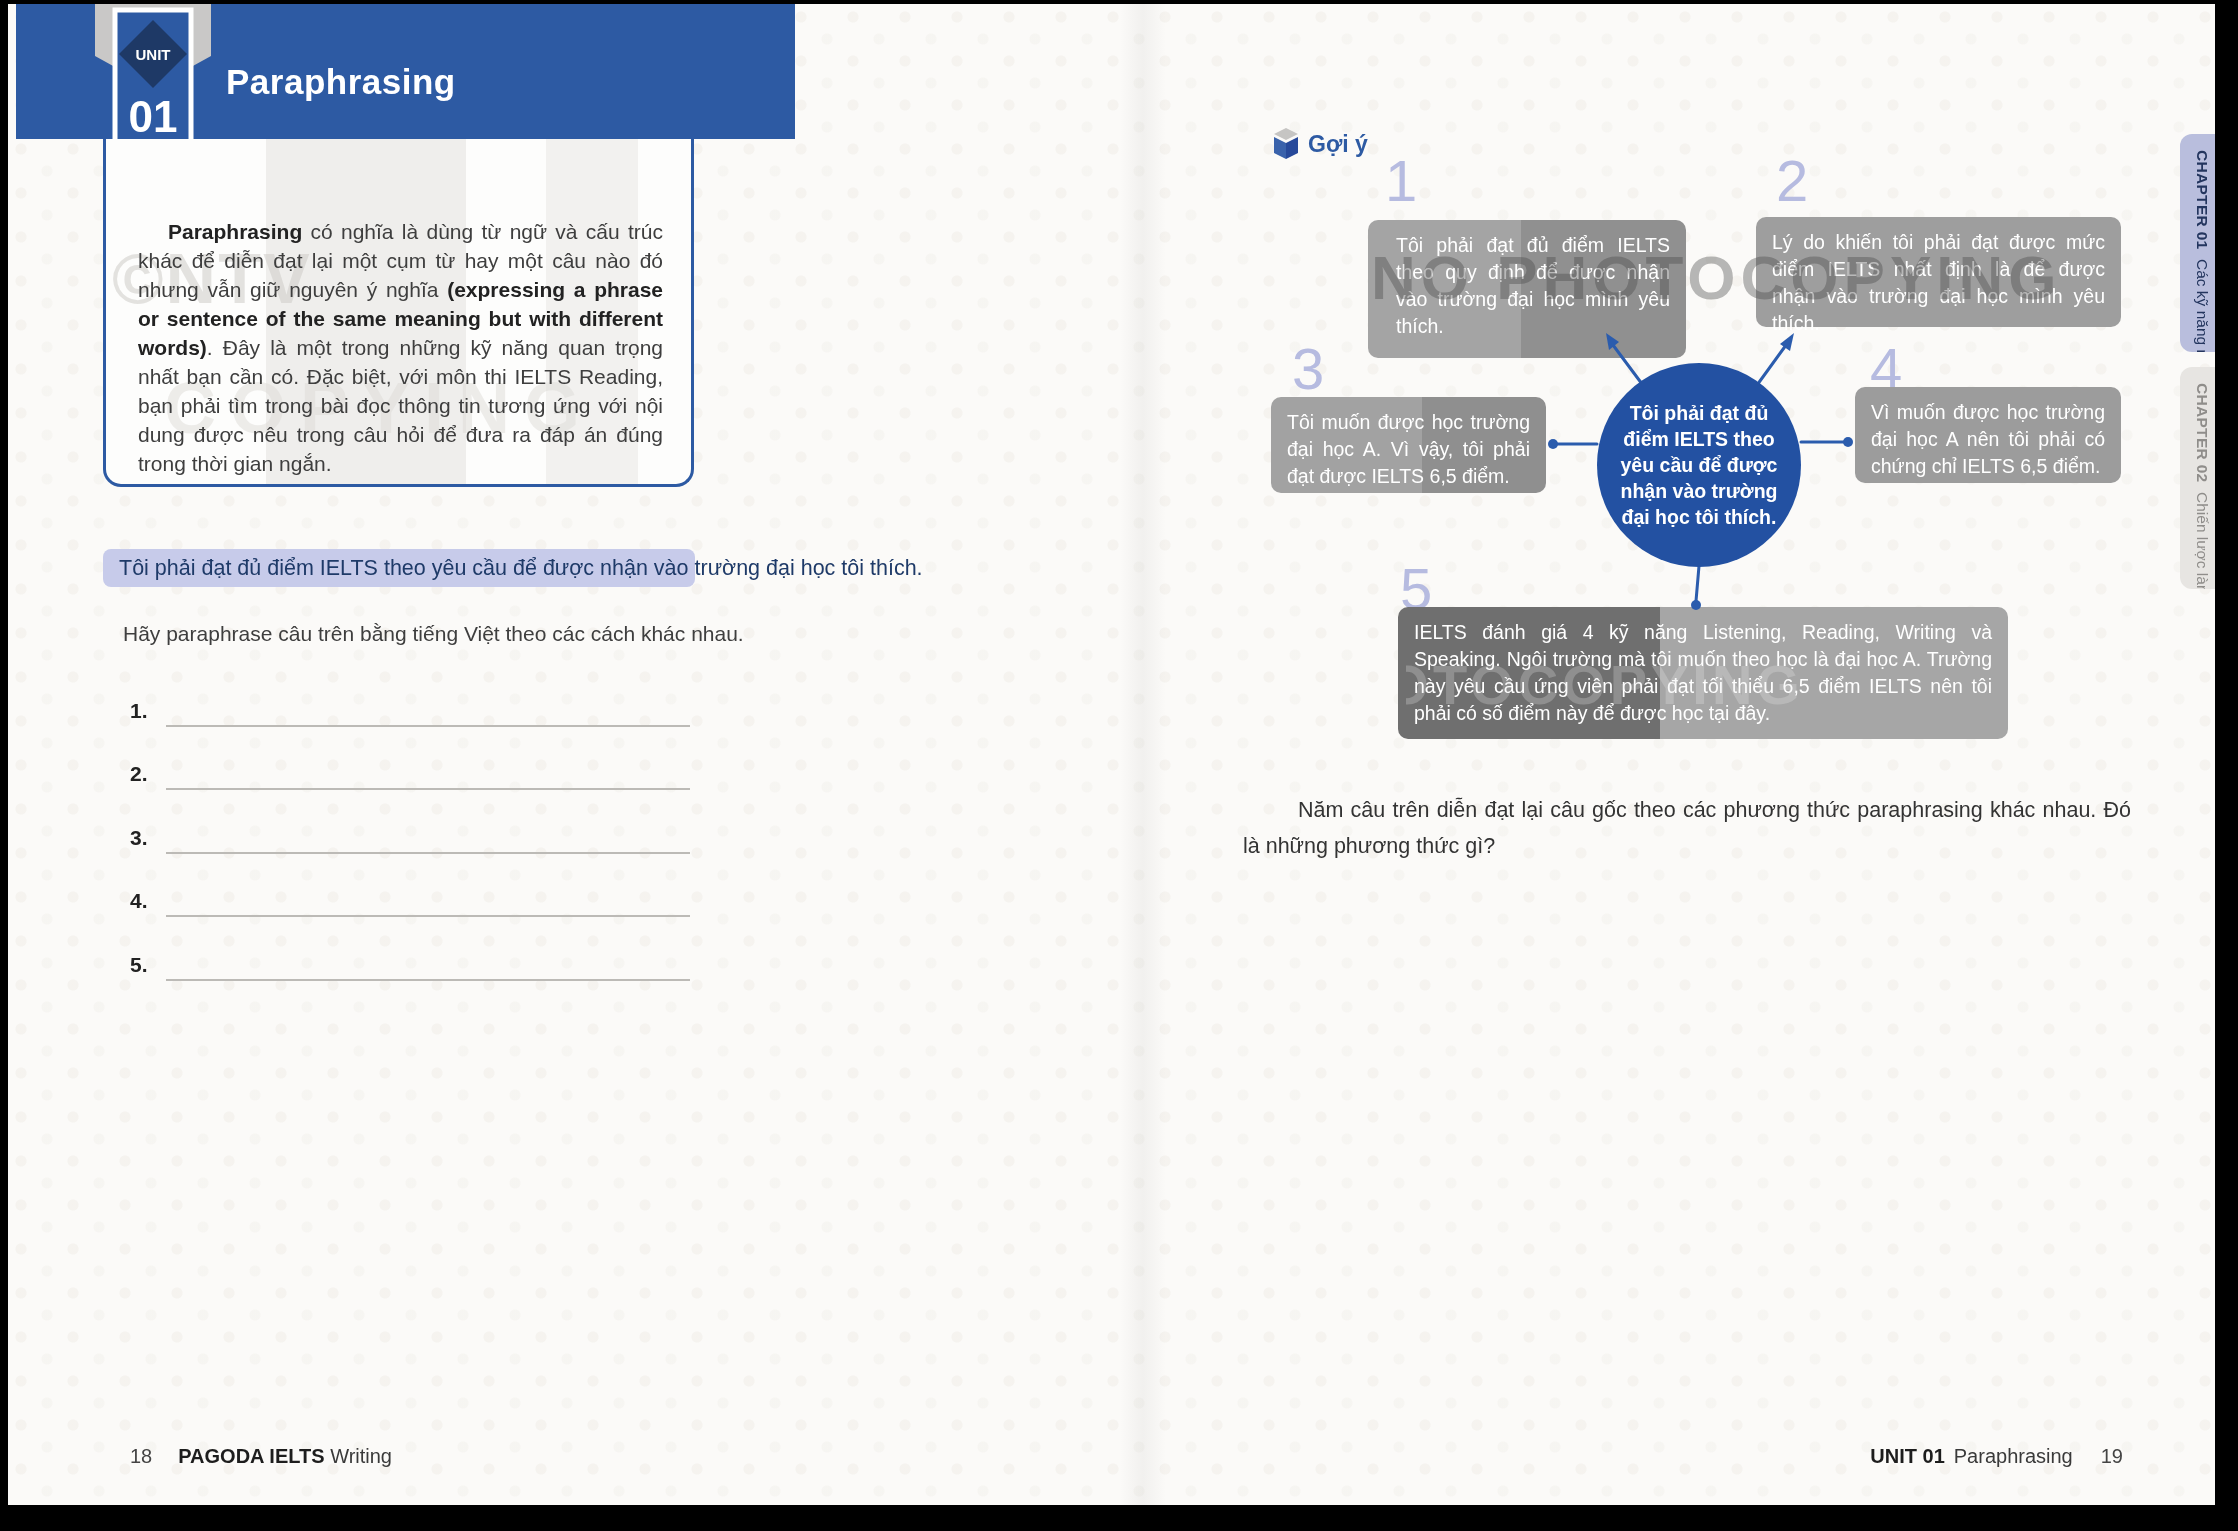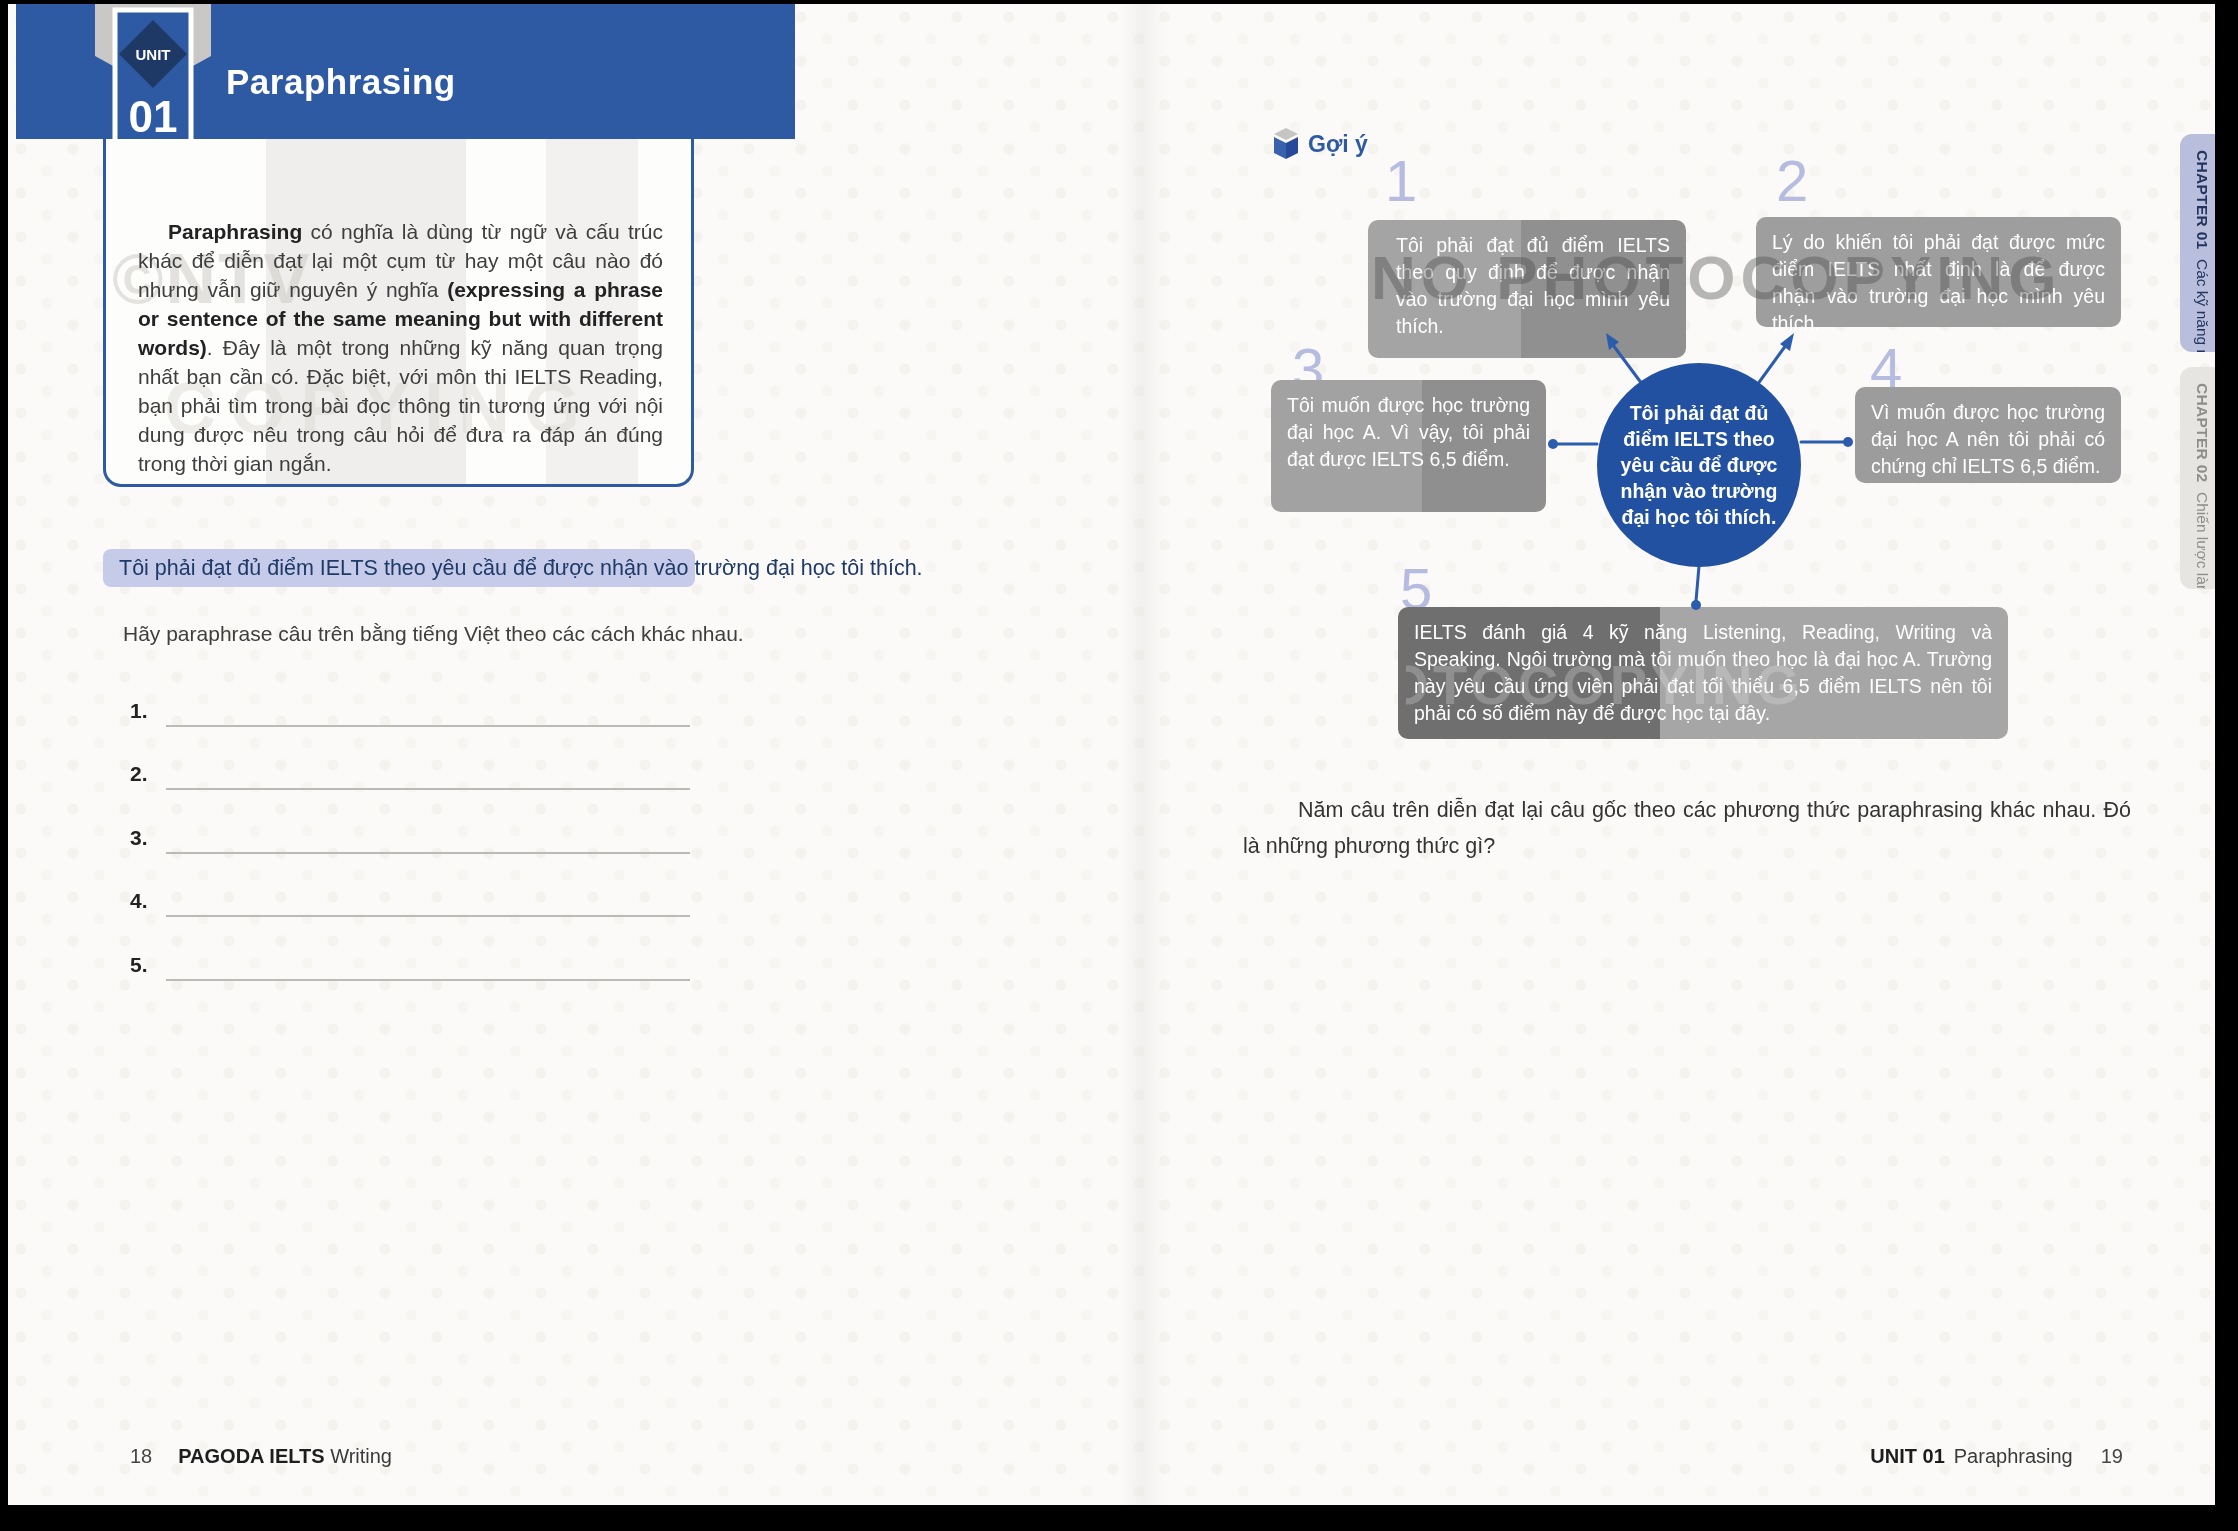--- a/index.html
+++ b/index.html
@@ -43,21 +43,21 @@
 
   
   .hint-icon{position:absolute;left:1264px;top:124px;}
   .hint-label{position:absolute;left:1300px;top:127px;font-size:23px;font-weight:bold;color:#2d5aa3;}
 
   .dia-num{position:absolute;font-size:58px;line-height:1;font-weight:400;color:#b6bbe0;}
   .gbox{position:absolute;border-radius:10px;color:#fff;font-size:19.5px;line-height:27px;
         padding:12px 16px;box-sizing:border-box;text-align:justify;}
   .gbox-1{left:1360px;top:216px;width:318px;height:138px;background:linear-gradient(90deg,#a4a4a4 0 48%,#909090 48%);padding-left:28px;}
   .gbox-2{left:1748px;top:213px;width:365px;height:110px;background:#9e9e9e;}
-  .gbox-3{left:1263px;top:376px;width:275px;height:132px;background:linear-gradient(90deg,#a2a2a2 0 55%,#8f8f8f 55%);}
+  .gbox-3{left:1263px;top:393px;width:275px;height:96px;background:linear-gradient(90deg,#a2a2a2 0 55%,#8f8f8f 55%);}
   .gbox-4{left:1847px;top:383px;width:266px;height:96px;background:#9c9c9c;}
   .gbox-5{left:1390px;top:603px;width:610px;height:132px;background:linear-gradient(90deg,#6f6f6f 0 43%,#a6a6a6 43%);}
 
   .wm-row1{position:absolute;left:1363px;top:238px;width:752px;height:72px;overflow:hidden;white-space:nowrap;
            font-size:62px;font-weight:bold;letter-spacing:5px;color:rgba(70,70,70,.38);}
   .wm-box5{position:absolute;left:1398px;top:648px;width:598px;height:66px;overflow:hidden;white-space:nowrap;
            font-size:56px;font-weight:bold;letter-spacing:4px;color:rgba(235,235,235,.26);text-indent:-218px;}
 
   .center-circle{position:absolute;left:1589px;top:359px;width:204px;height:204px;border-radius:50%;background:#2351a2;
                  display:flex;align-items:center;justify-content:center;text-align:center;box-sizing:border-box;padding:18px;

